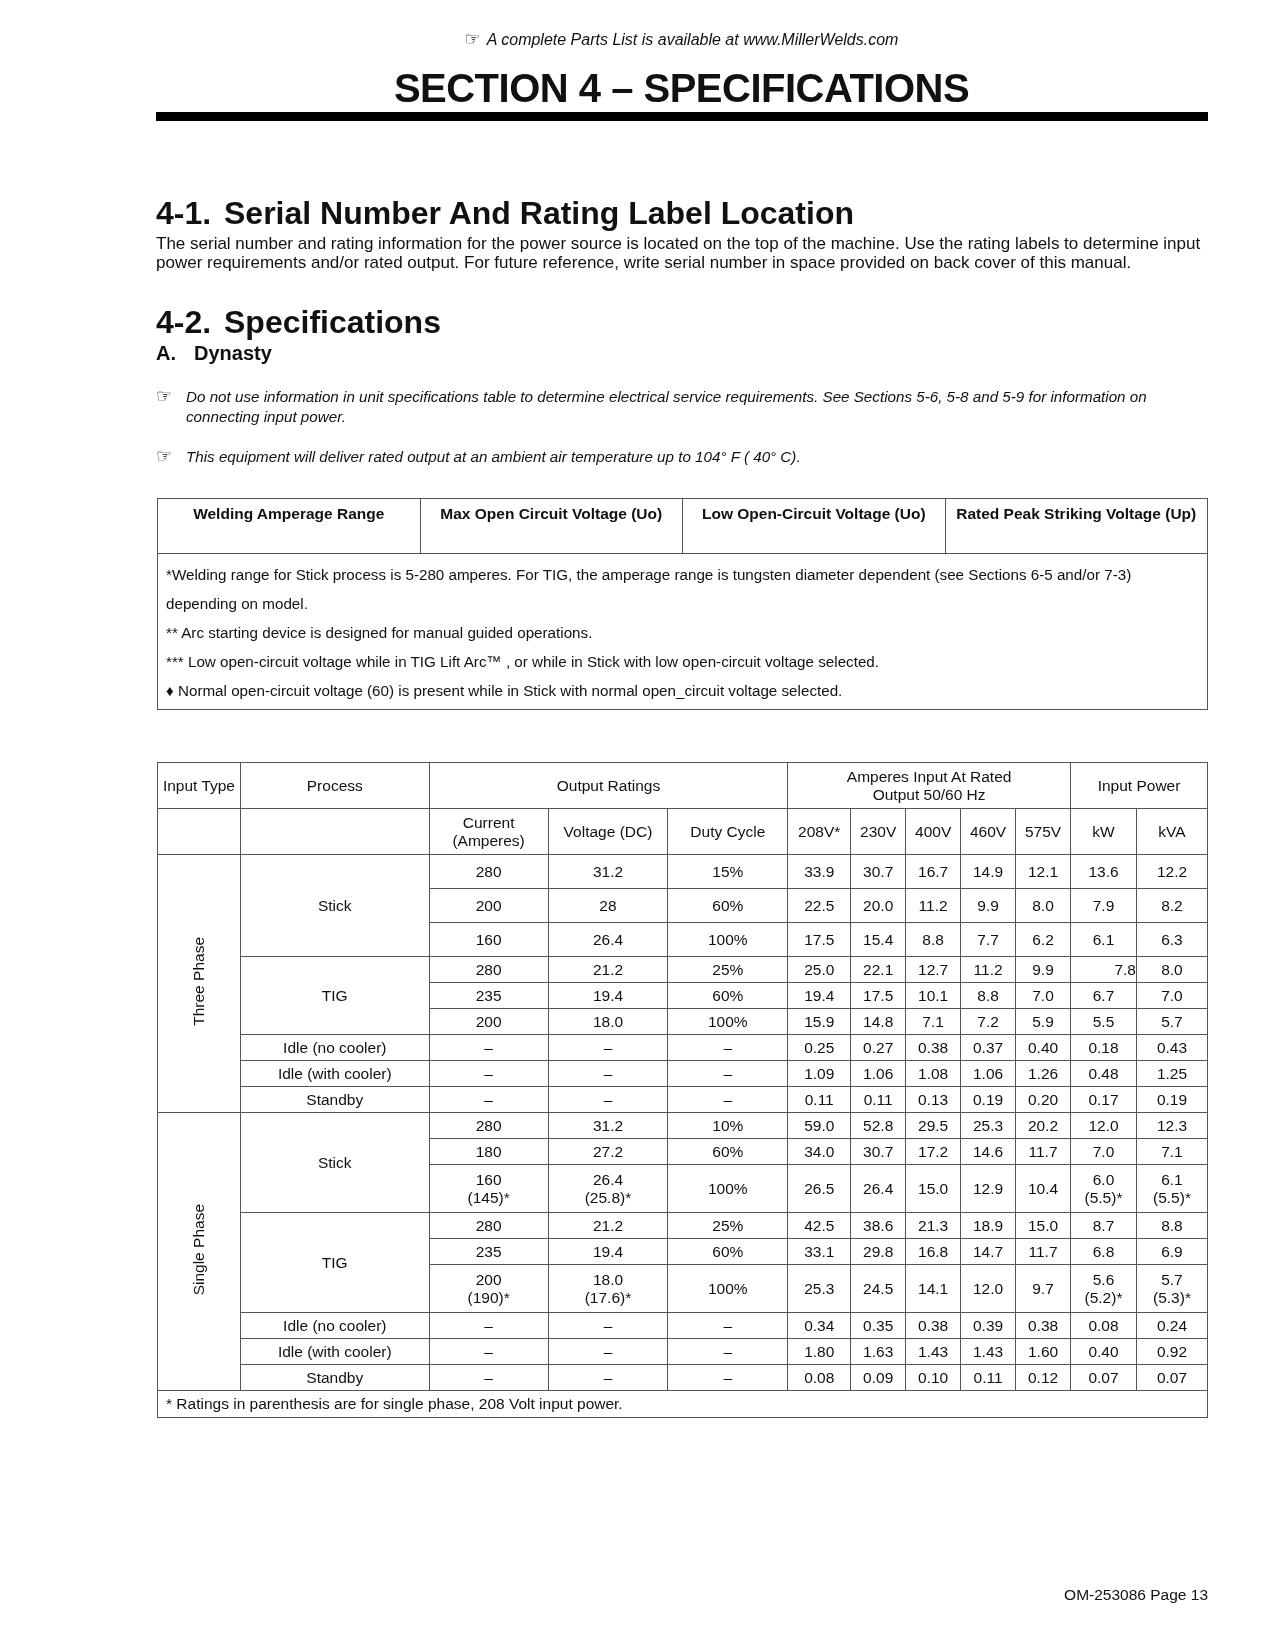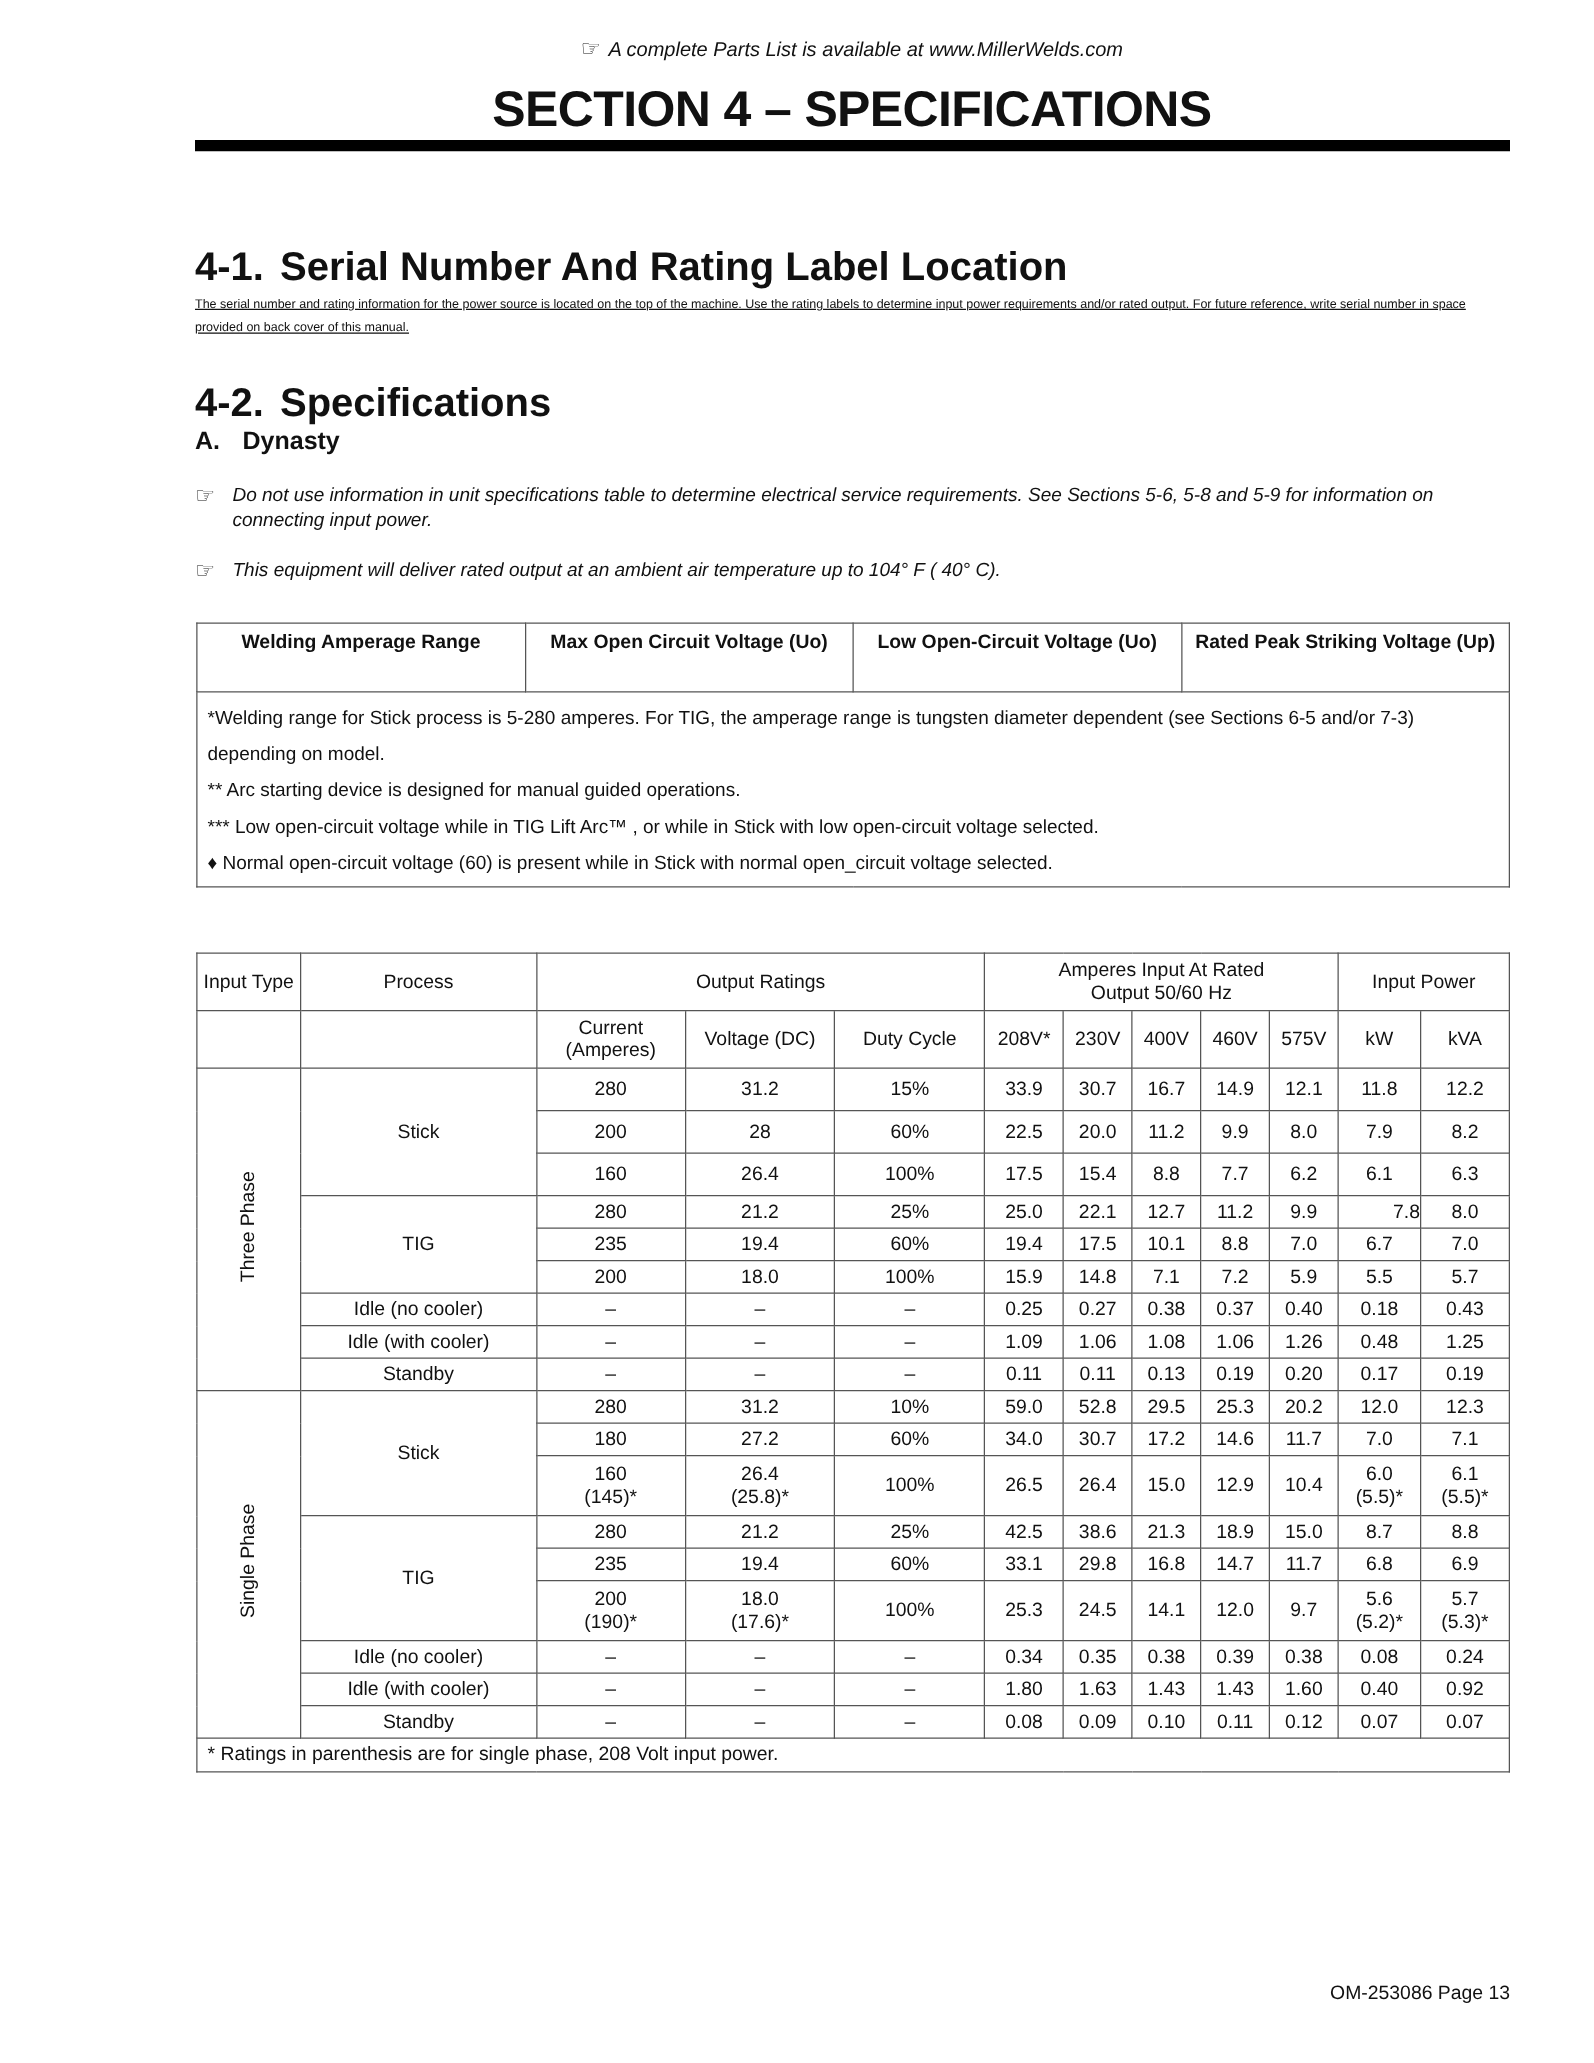--- a/index.html
+++ b/index.html
@@ -5,21 +5,21 @@
   html, body { margin:0; padding:0; background:#fff; }
   body { width:1275px; height:1650px; position:relative; font-family:"Liberation Sans", sans-serif; color:#111; overflow:hidden; }
   .abs { position:absolute;margin-left:44px; }
   #top-note { top:28px; left:0; width:1275px; text-align:center; font-size:16px; font-style:italic; }
   .hand { font-style:normal; font-size:18px; margin-right:6px; }
   #section-title { top:66px; left:0; width:1275px; text-align:center; font-size:40px; font-weight:bold; letter-spacing:-0.5px; }
   #title-rule { top:112px; left:112px; width:1052px; height:9px; background:#000; }
   h2 { margin:0; font-size:32px; font-weight:bold; }
   #h-41 { top:195px; left:112px; }
   #h-41 .num, #h-42 .num { display:inline-block; width:68px; }
-  #p-41 { top:234px; left:112px; width:1055px; font-size:10px; line-height:19px;text-decoration:underline; }
+  #p-41 { top:234px; left:112px; width:1055px; font-size:17px; line-height:19px; }
   #h-42 { top:304px; left:112px; }
   #h-A { top:342px; left:112px; font-size:20px; font-weight:bold; }
   #h-A .num { display:inline-block; width:38px; }
   .note { left:112px; width:1055px; font-size:15.2px; font-style:italic; line-height:20px; }
   .note .hand { position:absolute; left:0; top:-1px; }
   .note .txt { display:block; padding-left:30px; }
   #note1 { top:387px; }
   #note2 { top:447px; }
 
   table { border-collapse:collapse; }
@@ -127,21 +127,21 @@
         <td rowspan="9"><span class="vert">Three Phase</span></td>
         <td rowspan="3">Stick</td>
         <td style="white-space: pre-line;">280</td>
         <td style="white-space: pre-line;">31.2</td>
         <td style="white-space: pre-line;">15%</td>
         <td style="white-space: pre-line;">33.9</td>
         <td style="white-space: pre-line;">30.7</td>
         <td style="white-space: pre-line;">16.7</td>
         <td style="white-space: pre-line;">14.9</td>
         <td style="white-space: pre-line;">12.1</td>
-        <td style="white-space: pre-line;">11.8</td>
+        <td style="white-space: pre-line;">13.6</td>
         <td style="white-space: pre-line;">12.2</td>
       </tr>
       <tr style="height: 34px;">
         <td style="white-space: pre-line;">200</td>
         <td style="white-space: pre-line;">28</td>
         <td style="white-space: pre-line;">60%</td>
         <td style="white-space: pre-line;">22.5</td>
         <td style="white-space: pre-line;">20.0</td>
         <td style="white-space: pre-line;">11.2</td>
         <td style="white-space: pre-line;">9.9</td>

